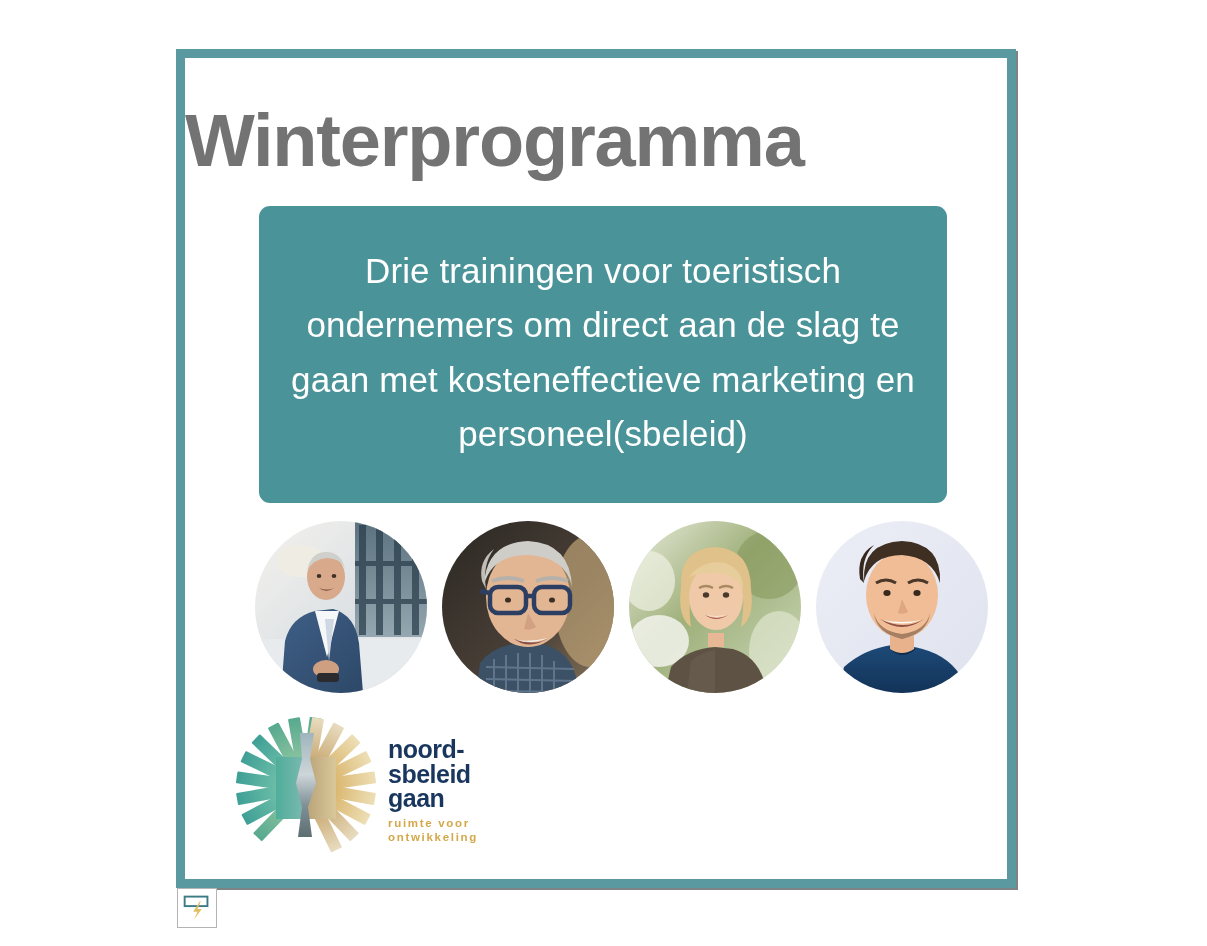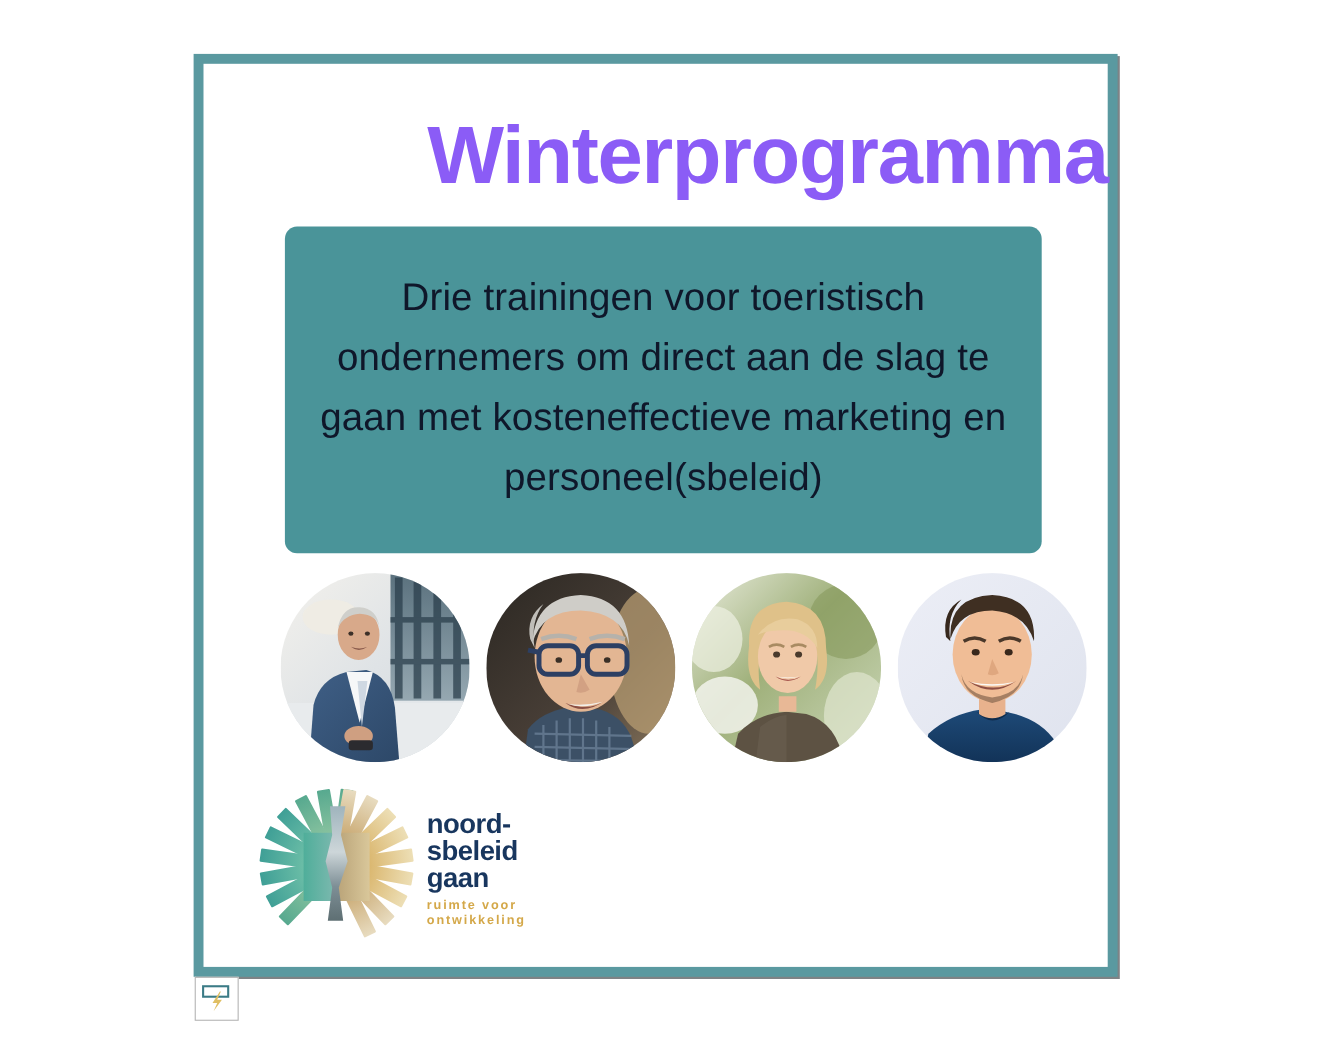--- a/index.html
+++ b/index.html
@@ -36,22 +36,22 @@
     height: 100%;
     background: #ffffff;
   }
 
   
   .poster-title {
     position: absolute;
     left: 0;
     top: 44px;
     width: 100%;
-    text-align: right;
-    color: #8b5cf6;
+    text-align: left;
+    color: #737373;
     font-size: 74px;
     font-weight: 700;
     letter-spacing: -1.2px;
     line-height: 1.05;
     white-space: nowrap;
   }
 
   
   .subtitle-box {
     position: absolute;
@@ -60,21 +60,21 @@
     width: 688px;
     height: 297px;
     background: #4a9499;
     border-radius: 11px;
     display: flex;
     align-items: center;
     justify-content: center;
     padding: 14px 20px 18px;
   }
   .subtitle-text {
-    color: #0f172a;
+    color: #ffffff;
     font-size: 35px;
     font-weight: 400;
     line-height: 1.55;
     text-align: center;
     letter-spacing: 0.1px;
   }
 
   
   .portrait-row {
     position: absolute;

